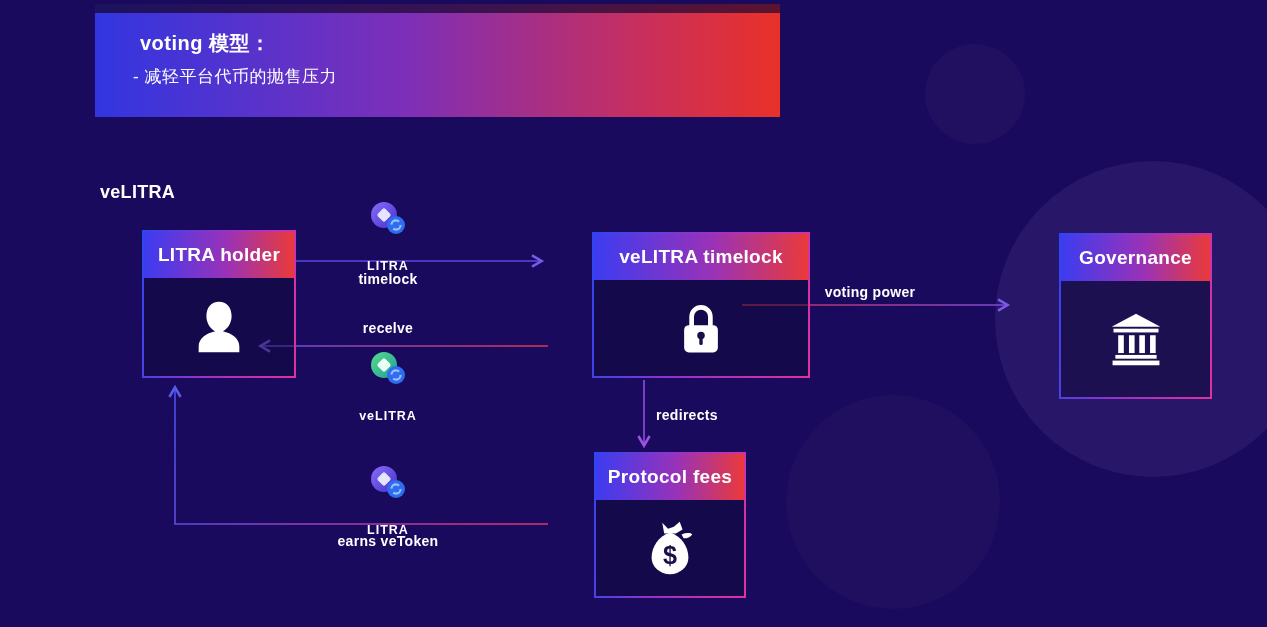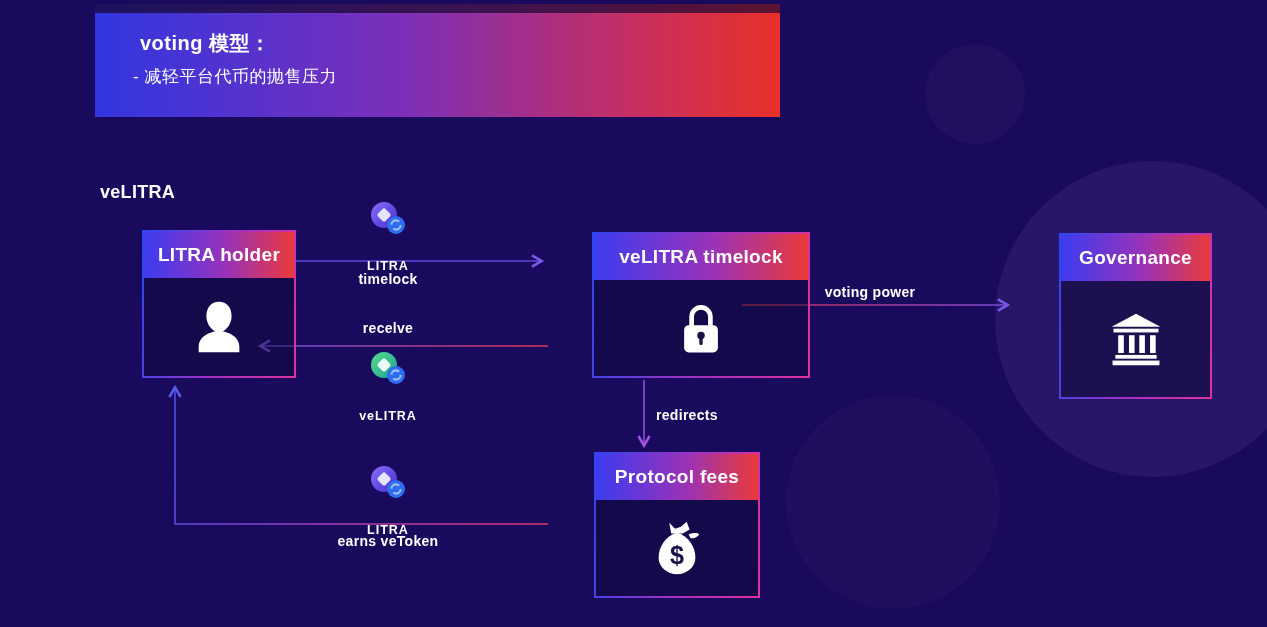--- a/index.html
+++ b/index.html
@@ -44,21 +44,21 @@
     height:46px; flex:0 0 46px;
     background:linear-gradient(90deg,#3c3cf0 0%,#9932b8 55%,#ea3a3a 100%);
     display:flex; align-items:center; justify-content:center;
     font-size:19px; font-weight:700; letter-spacing:0.3px;
   }
   .node-body { flex:1; display:flex; align-items:center; justify-content:center; }
 
   #node-litra-holder     { left:98px;   top:230px; width:154px; height:148px; }
   #node-velitra-timelock { left:548px;  top:232px; width:218px; height:146px; }
   #node-governance       { left:1015px; top:233px; width:153px; height:166px; }
-  #node-protocol-fees    { left:550px;  top:452px; width:166px; height:146px; }
+  #node-protocol-fees    { left:550px;  top:452px; width:152px; height:146px; }
 
   
   .edge-label {
     position:absolute; font-size:14px; font-weight:700;
     letter-spacing:0.3px; text-align:center; white-space:nowrap;
   }
   #label-timelock      { left:330px; top:271px; width:116px; }
   #label-receive       { left:330px; top:320px; width:116px; }
   #label-voting-power  { left:800px; top:284px; width:140px; }
   #label-redirects     { left:656px; top:407px; }

